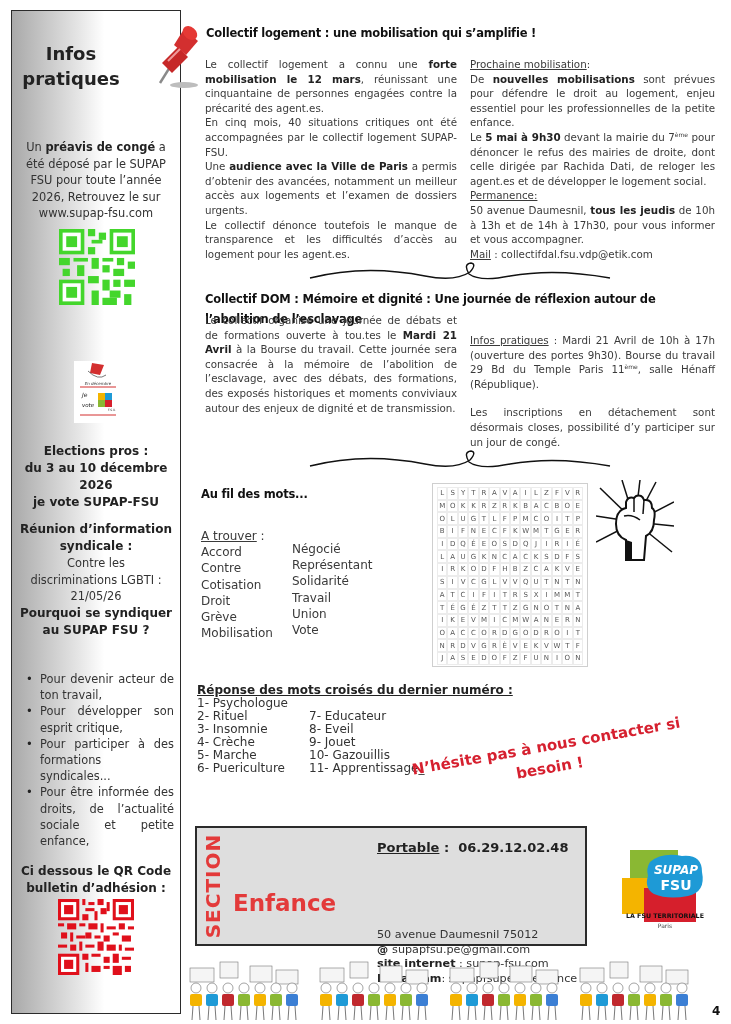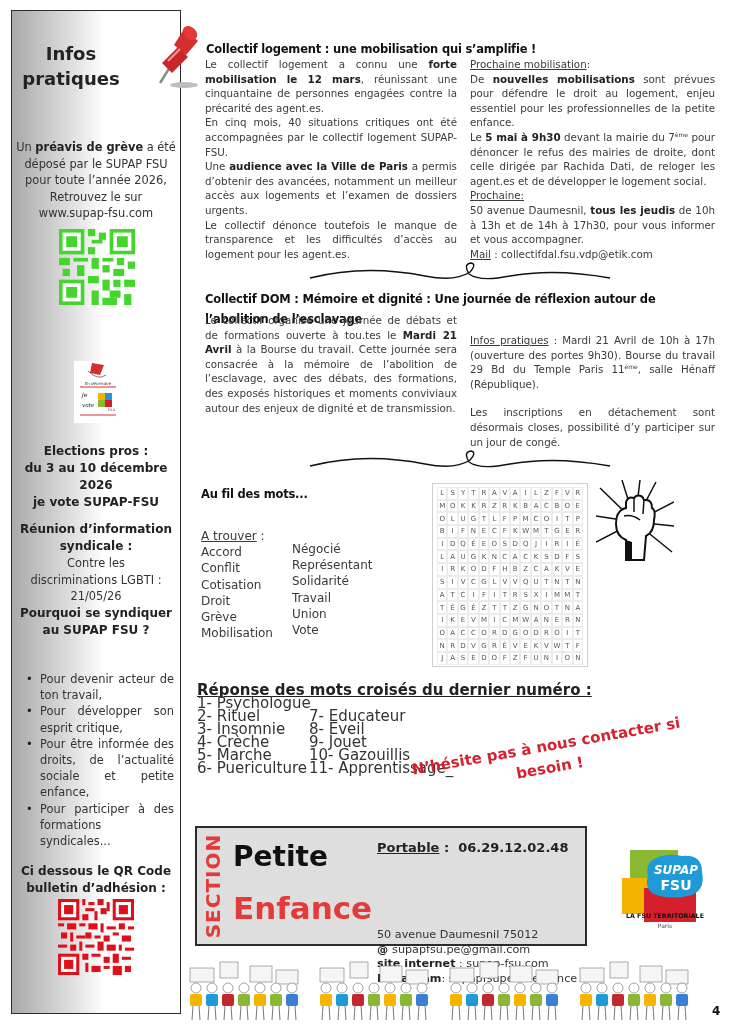--- a/index.html
+++ b/index.html
@@ -34,40 +34,40 @@
 
   .ws-list { position: absolute; font-size: 12px; line-height: 16.2px; color: #3a3a3a; }
   .grid {
     position: absolute; left: 432px; top: 483px; width: 156px; height: 184px;
     border: 1px solid #cfcfcf; padding: 3px 4px;
     display: grid; grid-template-columns: repeat(14, 1fr); grid-auto-rows: 12.7px; gap: 0;
   }
   .grid span { font-size: 7px; color: #555; display: flex; align-items: center; justify-content: center; border: 0.5px solid #ececec; }
   .fist { position: absolute; left: 596px; top: 480px; width: 78px; height: 86px; }
 
-  .answers { position: absolute; left: 197px; top: 684px; font-size: 15px; line-height: 13px; color: #333; }
+  .answers { position: absolute; left: 197px; top: 684px; font-size: 12px; line-height: 13px; color: #333; }
   .answers-title { font-weight: bold; text-decoration: underline; color: #222; }
   .ans-col { position: absolute; top: 0; }
   .contact-callout {
     position: absolute; left: 398px; top: 735px; width: 300px; text-align: center;
     color: #d6202f; font-weight: bold; font-size: 15px; line-height: 22px;
     transform: rotate(-10deg); transform-origin: center;
   }
 
   .section-box {
     position: absolute; left: 195px; top: 826px; width: 392px; height: 120px;
     background: #dedede; border: 2px solid #2b2b2b;
   }
   .section-vert {
     position: absolute; left: 4px; top: 4px; width: 24px; height: 108px;
     display: flex; align-items: center; justify-content: center;
   }
   .section-vert span { transform: rotate(-90deg); white-space: nowrap; color: #e33a3a; font-weight: bold; font-size: 20px; letter-spacing: 1px; }
   .petite { position: absolute; left: 36px; top: 12px; font-size: 28px; font-weight: bold; color: #111; }
-  .enfance { position: absolute; left: 36px; top: 62px; font-size: 31px; font-weight: bold; color: #e33a3a; }
+  .enfance { position: absolute; left: 36px; top: 62px; font-size: 23px; font-weight: bold; color: #e33a3a; }
   .phone { position: absolute; left: 180px; top: 12px; font-size: 13px; font-weight: bold; color: #222; }
   .phone .u { }
   .contact-lines { position: absolute; left: 180px; top: 56px; font-size: 11.2px; line-height: 14.5px; color: #333; margin-top: 44px; }
   .contact-lines b { color: #222; }
 
   .fsu-logo { position: absolute; left: 622px; top: 838px; width: 86px; height: 100px; }
   .fsu-tag { position: absolute; left: 618px; top: 912px; width: 94px; text-align: center; font-size: 6.3px; font-weight: bold; color: #111; }
   .fsu-paris { position: absolute; left: 618px; top: 922px; width: 94px; text-align: center; font-size: 6px; color: #444; }
 
   .crowd { position: absolute; left: 184px; top: 958px; width: 520px; height: 64px; display: flex; gap: 4px; }
@@ -84,21 +84,21 @@
   <svg class="pin" viewBox="0 0 60 70">
     <ellipse cx="44" cy="62" rx="14" ry="3" fill="#bdbdbd"></ellipse>
     <line x1="20" y1="60" x2="30" y2="44" stroke="#8a8a8a" stroke-width="2.5"></line>
     <path d="M22 40 L38 24 L48 34 L32 50 Z" fill="#c62828"></path>
     <path d="M34 22 L44 6 L58 18 L46 32 Z" fill="#d32f2f"></path>
     <ellipse cx="50" cy="10" rx="8" ry="6" transform="rotate(40 50 10)" fill="#e53935"></ellipse>
     <path d="M28 38 L40 26" stroke="#ef9a9a" stroke-width="2"></path>
   </svg>
 
   <div class="sb-block" style="top:128px;">
-    <span>Un </span><b>préavis de grève</b><span> a été déposé par le SUPAP FSU pour toute l’année 2026, Retrouvez le sur www.supap-fsu.com</span>
+    <span>Un </span><b>préavis de congé</b><span> a été déposé par le SUPAP FSU pour toute l’année 2026, Retrouvez le sur www.supap-fsu.com</span>
   </div>
 
   <svg class="qr" style="top:218px;" viewBox="0 0 21 21">
     <g fill="#44d62c">
       <rect x="0" y="0" width="7" height="7"></rect>
         <rect x="1" y="1" width="5" height="5" fill="#fff"></rect>
         <rect x="2" y="2" width="3" height="3"></rect>
       <rect x="14" y="0" width="7" height="7"></rect>
         <rect x="15" y="1" width="5" height="5" fill="#fff"></rect>
         <rect x="16" y="2" width="3" height="3"></rect>
@@ -160,22 +160,22 @@
   </div>
 
   <div class="sb-block" style="top:594px;">
     <div class="sb-heading">Pourquoi se syndiquer</div>
     <div class="sb-heading">au SUPAP FSU ?</div>
   </div>
 
   <ul class="sb-list">
     <li>Pour devenir acteur de ton travail,</li>
     <li>Pour développer son esprit critique,</li>
+    <li>Pour participer à des formations syndicales...</li>
     <li>Pour être informée des droits, de l’actualité sociale et petite enfance,</li>
-    <li>Pour participer à des formations syndicales...</li>
   </ul>
 
   <div class="sb-block" style="top:852px;">
     <div class="sb-heading">Ci dessous le QR Code</div>
     <div class="sb-heading">bulletin d’adhésion :</div>
   </div>
 
   <svg class="qr" style="top:888px; left:46px;" viewBox="0 0 25 25">
     <g fill="#e0101b">
       <rect x="0" y="0" width="7" height="7"></rect>
@@ -226,34 +226,34 @@
         <rect x="21" y="19" width="3" height="1"></rect>
       <rect x="9" y="21" width="1" height="3"></rect>
         <rect x="11" y="22" width="3" height="2"></rect>
         <rect x="15" y="22" width="2" height="1"></rect>
         <rect x="18" y="22" width="3" height="3"></rect>
         <rect x="22" y="22" width="2" height="2"></rect>
     </g>
   </svg>
 </div>
 
-<div class="h-title" style="left:206px; top:26px;margin-top:16px;">Collectif logement : une mobilisation qui s’amplifie !</div>
+<div class="h-title" style="left:206px; top:26px;">Collectif logement : une mobilisation qui s’amplifie !</div>
 
 <div class="col" style="left:205px; top:57px; width:252px;">
   <p><span>Le collectif logement a connu une </span><b>forte mobilisation le 12 mars</b><span>, réunissant une cinquantaine de personnes engagées contre la précarité des agent.es.</span></p>
   <p>En cinq mois, 40 situations critiques ont été accompagnées par le collectif logement SUPAP-FSU.</p>
   <p><span>Une </span><b>audience avec la Ville de Paris</b><span> a permis d’obtenir des avancées, notamment un meilleur accès aux logements et l’examen de dossiers urgents.</span></p>
   <p>Le collectif dénonce toutefois le manque de transparence et les difficultés d’accès au logement pour les agent.es.</p>
 </div>
 
 <div class="col" style="left:470px; top:57px; width:245px;">
   <p><u>Prochaine mobilisation</u><span>:</span></p>
   <p><span>De </span><b>nouvelles mobilisations</b><span> sont prévues pour défendre le droit au logement, enjeu essentiel pour les professionnelles de la petite enfance.</span></p>
   <p><span>Le </span><b>5 mai à 9h30</b><span> devant la mairie du 7</span><sup>ème</sup><span> pour dénoncer le refus des mairies de droite, dont celle dirigée par Rachida Dati, de reloger les agent.es et de développer le logement social.</span></p>
-  <p><u>Prochaine:</u></p>
+  <p><u>Permanence:</u></p>
   <p><span>50 avenue Daumesnil, </span><b>tous les jeudis</b><span> de 10h à 13h et de 14h à 17h30, pour vous informer et vous accompagner.</span></p>
   <p><u>Mail</u><span> : collectifdal.fsu.vdp@etik.com</span></p>
 </div>
 
 <svg class="squiggle" style="left:305px; top:262px;" width="310" height="22" viewBox="0 0 310 22">
   <path d="M5 16 Q60 2 120 14 Q150 20 165 10 Q172 2 166 1 Q158 2 164 12 Q175 20 205 14 Q250 6 305 16" fill="none" stroke="#111" stroke-width="1.4"></path>
 </svg>
 
 <div class="h-title" style="left:205px; top:292px;">Collectif DOM : Mémoire et dignité : Une journée de réflexion autour de</div>
 <div class="h-title" style="left:205px; top:312px;">l’abolition de l’esclavage</div>
@@ -269,21 +269,21 @@
 
 <svg class="squiggle" style="left:305px; top:450px;" width="310" height="22" viewBox="0 0 310 22">
   <path d="M5 16 Q60 2 120 14 Q150 20 165 10 Q172 2 166 1 Q158 2 164 12 Q175 20 205 14 Q250 6 305 16" fill="none" stroke="#111" stroke-width="1.4"></path>
 </svg>
 
 <div class="h-title" style="left:201px; top:487px;">Au fil des mots...</div>
 
 <div class="ws-list" style="left:201px; top:528px;">
   <div><u>A trouver</u><span> :</span></div>
   <div>Accord</div>
-  <div>Conflit</div>
+  <div>Contre</div>
   <div>Cotisation</div>
   <div>Droit</div>
   <div>Grève</div>
   <div>Mobilisation</div>
 </div>
 <div class="ws-list" style="left:292px; top:541px;">
   <div>Négocié</div>
   <div>Représentant</div>
   <div>Solidarité</div>
   <div>Travail</div>
@@ -532,21 +532,20 @@
 
 <div class="contact-callout">
   <div>N’hésite pas à nous contacter si</div>
   <div>besoin !</div>
 </div>
 
 <div class="section-box">
   <div class="section-vert">
       <span>SECTION</span>
     </div>
-  <div class="petite">Petite</div>
   <div class="enfance">Enfance</div>
   <div class="phone"><span class="u">Portable</span><span style="white-space:pre;"> :  </span><span>06.29.12.02.48</span></div>
   <div class="contact-lines">
     <div>50 avenue Daumesnil 75012</div>
     <div><b>@ </b><span>supapfsu.pe@gmail.com</span></div>
     <div><b>site internet</b><span> : supap-fsu.com</span></div>
     <div><b>Instagram</b><span>: supapfsupetiteenfance</span></div>
   </div>
 </div>
 

